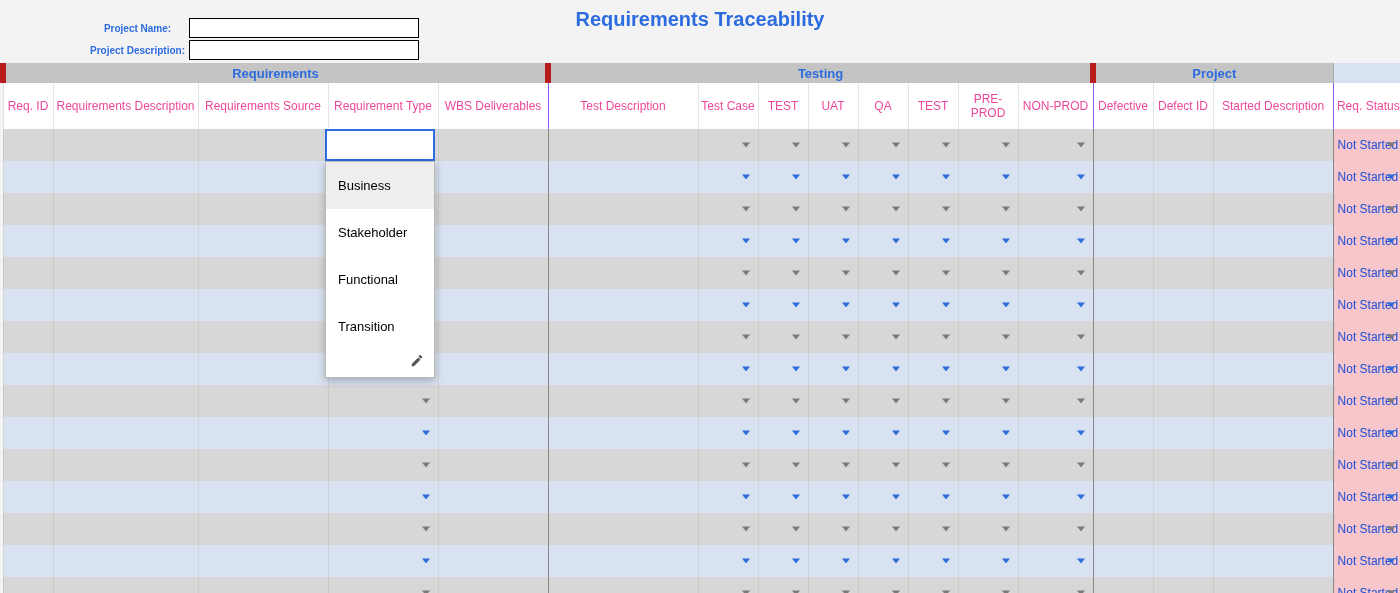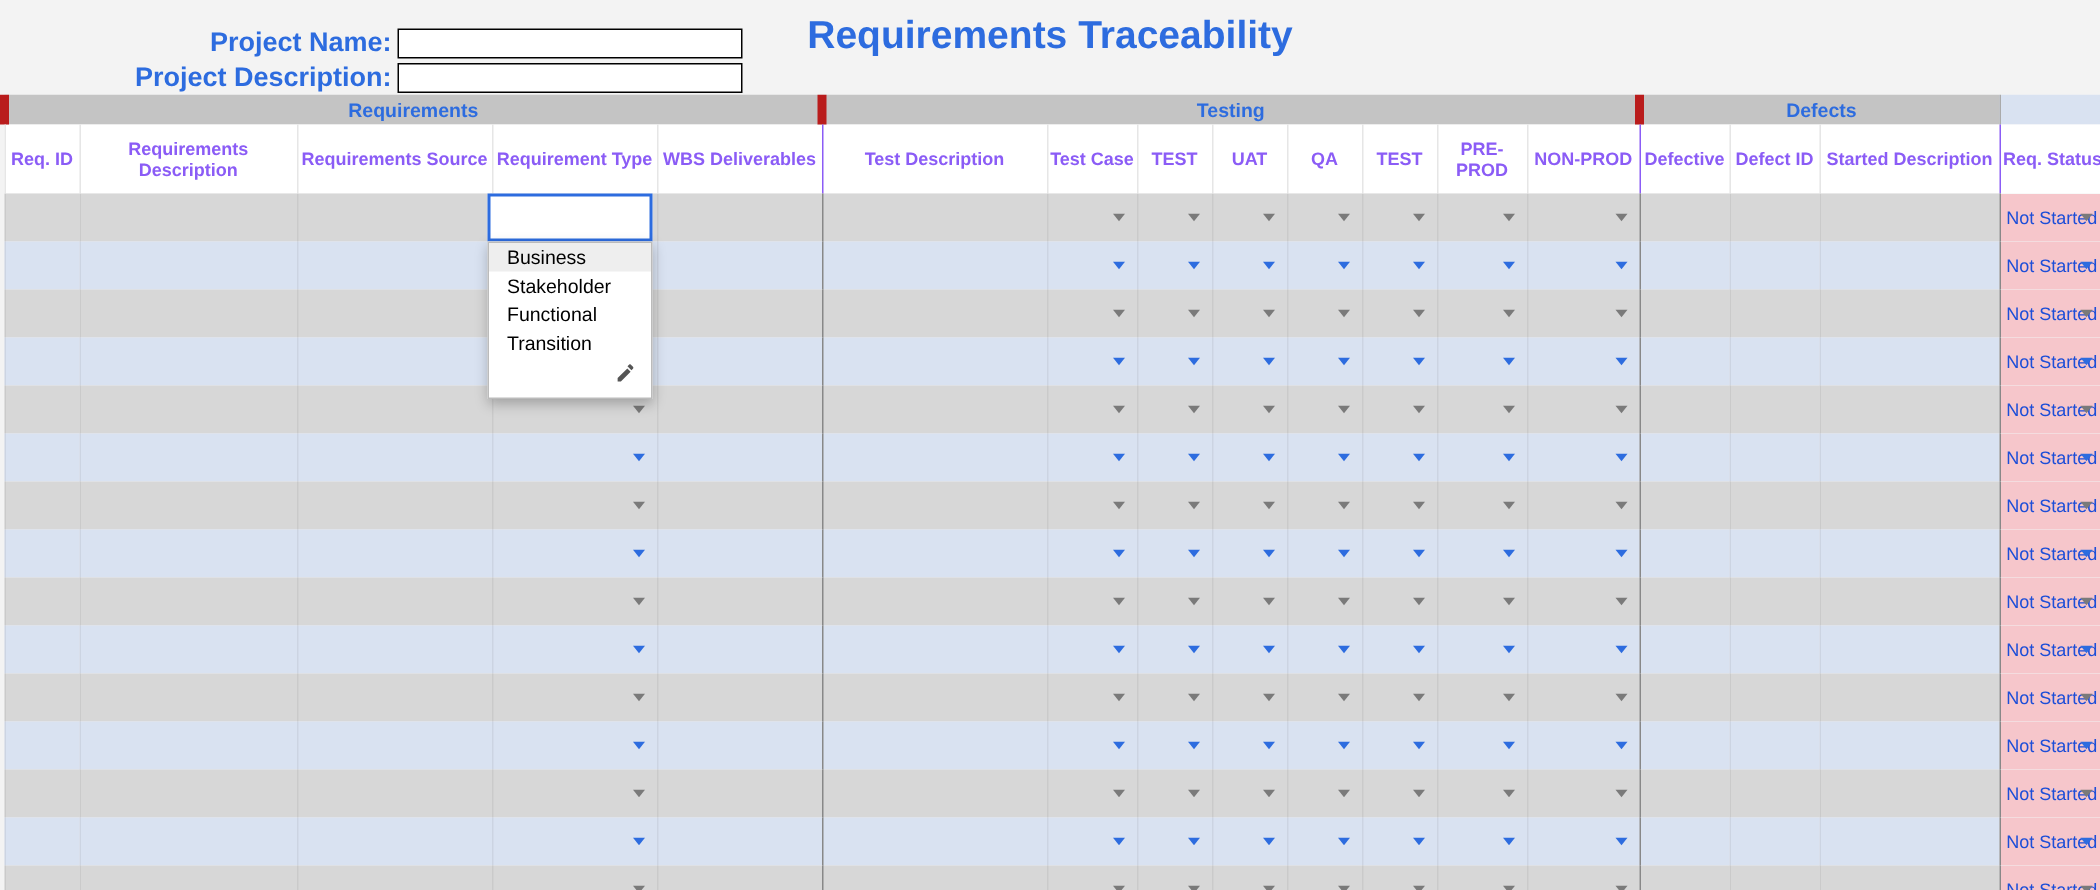--- a/index.html
+++ b/index.html
@@ -15,39 +15,39 @@
     align-items: flex-start;
     height: 63px;
     background: #f3f3f3;
     position: relative;
   }
   .title {
     position: absolute;
     left: 0; right: 0;
     text-align: center;
     top: 8px;
-    font-size: 26px;
+    font-size: 20px;
     font-weight: 700;
     color: #2d6cdf;
     pointer-events: none;
   }
   .proj-block {
     position: absolute;
     left: 90px; top: 18px;
     display: grid;
     grid-template-columns: auto 230px;
     row-gap: 2px;
     column-gap: 4px;
     align-items: center;
   }
   .proj-label {
     color: #2d6cdf;
     font-weight: 600;
-    text-align: right;
-    font-size: 18px;
+    text-align: center;
+    font-size: 10px;
   }
   .proj-input {
     border: 1px solid #000;
     height: 20px;
     background: #fff;
     padding: 0 4px;
     font-size: 12px;
   }
 
   table.main {
@@ -61,22 +61,22 @@
     font-weight: 600;
     text-align: center;
     height: 20px;
     font-size: 13px;
     border-left: 6px solid #b91c1c;
     border-right: 1px solid #aaa;
   }
   .grp-row td.last { background: #d9e2f1; border-left: 1px solid #888;}
   .hdr-row td {
     background: #fff;
-    color: #8b5cf6;
-    font-weight: 700;
+    color: #ec4899;
+    font-weight: 400;
     text-align: center;
     height: 46px;
     font-size: 12px;
     vertical-align: middle;
     border-left: 1px solid #e6e6e6;
   }
   .hdr-row td.sec-start { border-left: 1px solid #8b5cf6; }
 
   tr.dr td { height: 32px; border-left: 1px solid rgba(0,0,0,0.06); vertical-align: middle; padding: 0; }
   tr.dr.even td { background: #d7d7d7; }
@@ -113,21 +113,21 @@
   .dropdown-menu {
     position: absolute;
     background: #fff;
     border: 1px solid #bbb;
     box-shadow: 0 3px 8px rgba(0,0,0,0.25);
     z-index: 10;
     font-size: 13px;
     width: 110px;
   }
   .dropdown-menu .mi {
-    padding: 2px 12px;
+    padding: 16px 12px;
     cursor: pointer;
   }
   .dropdown-menu .mi:first-child { background: #eee; }
   .dropdown-menu .pencil-row {
     text-align: right;
     padding: 4px 10px 6px;
     border-top: 0;
   }
   .pencil {
     width: 14px; height: 14px;
@@ -167,21 +167,21 @@
         <col style="width:75px">
         <col style="width:60px">
         <col style="width:60px">
         <col style="width:120px">
         <col style="width:70px">
       </colgroup>
       <tbody>
         <tr class="grp-row">
   <td colspan="5">Requirements</td>
   <td colspan="8">Testing</td>
-  <td colspan="3">Defects</td>
+  <td colspan="3">Project</td>
   <td class="last"></td>
 </tr>
         <tr class="hdr-row">
           <td class="">Req. ID</td>
           <td class="">Requirements Description</td>
           <td class="">Requirements Source</td>
           <td class="">Requirement Type</td>
           <td class="">WBS Deliverables</td>
           <td class="sec-start">Test Description</td>
           <td class="">Test Case</td>

